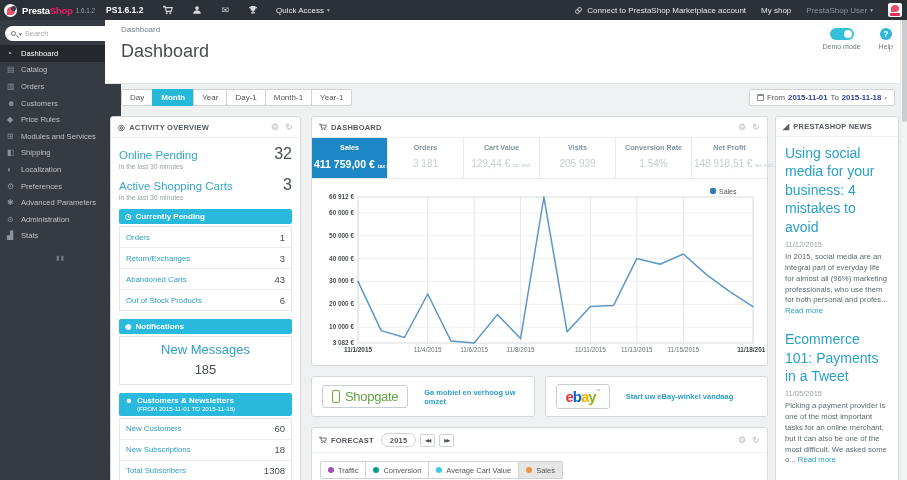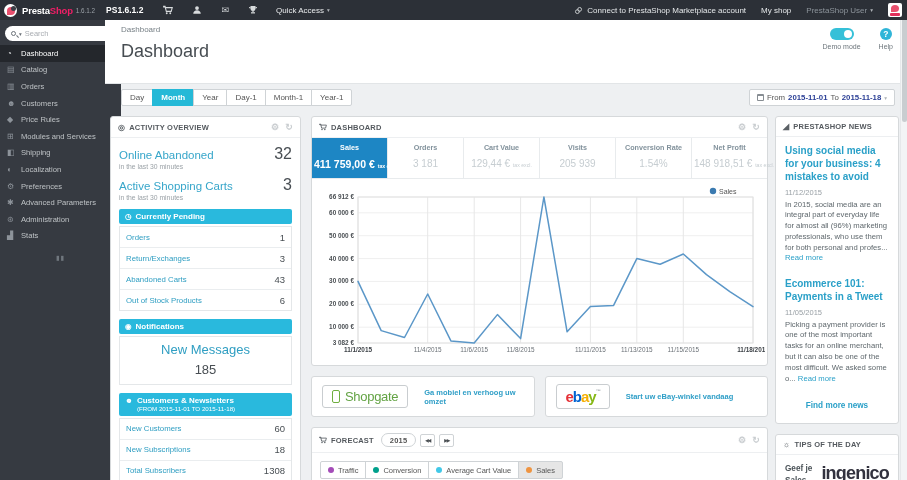--- a/index.html
+++ b/index.html
@@ -121,21 +121,21 @@
   .legend-row{padding:8px 8px 12px}
   .lg-btn{display:inline-flex;align-items:center;gap:4px;border:1px solid #cfd3d6;background:#fff;padding:3.5px 7px;font-size:7.5px;color:#555;margin-left:-1px;cursor:pointer;font-family:inherit}
   .lg-btn:first-child{margin-left:0;border-radius:2px 0 0 2px}
   .lg-btn:last-child{border-radius:0 2px 2px 0}
   .lg-btn.active{background:#e6e6e6}
   .dot{width:6px;height:6px;border-radius:50%;flex:none}
 
   
   .news-body{padding:7px 9px 9px}
   .news-item{margin-bottom:13px}
-  .news-title{font-size:10px;font-weight:bold;color:#2aa0c8;line-height:1.32;cursor:pointer}
+  .news-title{font-size:14px;font-weight:normal;color:#2aa0c8;line-height:1.32;cursor:pointer}
   .news-date{font-size:7.5px;color:#9aa1a6;margin:4px 0 3px}
   .news-excerpt{font-size:7.7px;color:#5f686d;line-height:1.4}
   .read-more{color:#2aa0c8;cursor:pointer}
   .find-more{display:block;text-align:center;font-size:8.2px;font-weight:bold;color:#2aa0c8;margin:17px 0 4px;cursor:pointer}
   .tips-body{padding:8px 9px}
   .ing{float:right;width:72px;text-align:right;margin:1px 0 3px 4px}
   .ing-main{font-size:18px;font-weight:bold;color:#32323e;letter-spacing:-.8px;line-height:1}
   .ing-sub{font-size:6.8px;font-weight:bold;color:#1f5bd6;line-height:1.15}
   .tips-heading{font-size:8.2px;font-weight:bold;color:#4a5257;line-height:1.4}
 
@@ -302,21 +302,21 @@
         <div class="panel-hd">
           <span class="ph-icon">◎</span>
           <span>ACTIVITY OVERVIEW</span>
           <span class="panel-tools">
             <span>⚙</span>
             <span>↻</span>
           </span>
         </div>
         <div class="act-body">
           <div class="kpi-top">
-              <span class="kpi-link">Online Abandoned</span>
+              <span class="kpi-link">Online Pending</span>
               <span class="kpi-val">32</span>
             </div>
           <div class="kpi-sub">in the last 30 minutes</div>
           <div class="kpi-top">
               <span class="kpi-link">Active Shopping Carts</span>
               <span class="kpi-val">3</span>
             </div>
           <div class="kpi-sub">in the last 30 minutes</div>
 
           <div class="sec-hd">

